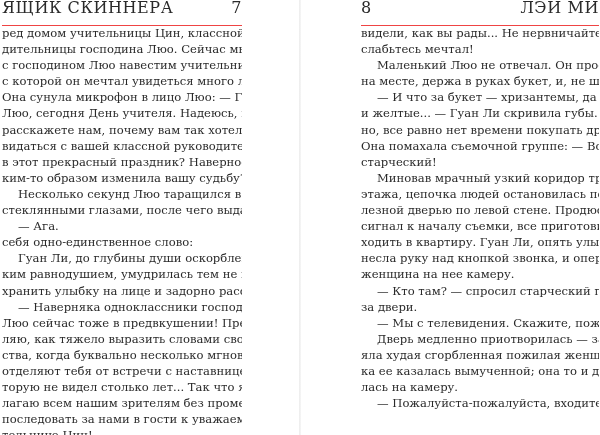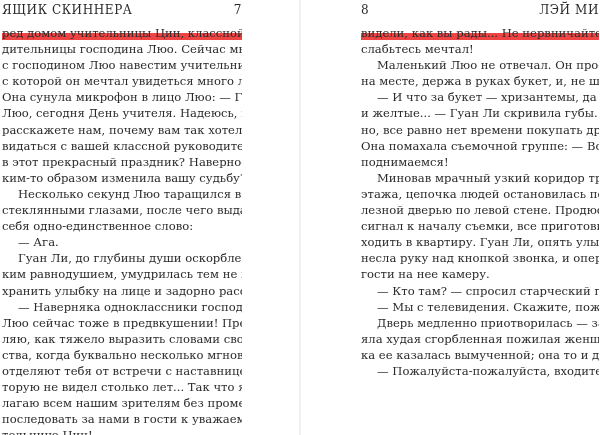--- a/index.html
+++ b/index.html
@@ -5,22 +5,22 @@
   html, body { margin: 0; padding: 0; background: #ffffff; }
   body { width: 600px; height: 435px; overflow: hidden; position: relative;
          font-family: "DejaVu Serif", "Liberation Serif", serif; color: #2a2a2a; }
   .spread { position: absolute; inset: 0; display: block; }
   .page { position: absolute; top: 0; height: 435px; overflow: hidden; }
   .page-left { left: 0; width: 300px; }
   .page-right { left: 301px; width: 299px; }
   .spine { position: absolute; left: 299px; top: 0; width: 2px; height: 435px;
            background: linear-gradient(to right, #ececec, #f6f6f6); }
   .running-head { position: absolute; top: 3px; height: 14px;
-           font-size: 12px; letter-spacing: 0.6px; border-bottom: 7px solid #ef4444;
-           display: flex; justify-content: space-between; align-items: flex-end; padding-bottom: 16px; }
+           font-size: 16px; letter-spacing: 0.6px; border-bottom: 1px solid #ef4444;
+           display: flex; justify-content: space-between; align-items: flex-end; padding-bottom: 8px; }
   .page-left .running-head { left: 2px; width: 240px; }
   .page-right .running-head { left: 60px; width: 238px; }
   .body-text { position: absolute; top: 25px; font-size: 11.6px; line-height: 16.1px; }
   .page-left .body-text { left: 2px; width: 240px; }
   .page-right .body-text { left: 60px; width: 238px; }
   .line { display: block; white-space: nowrap; text-align: justify; text-align-last: justify; height: 16.1px; overflow: hidden; }
   .line.last { text-align-last: left; }
   .line.indent { text-indent: 16px; }
 </style>
 </head>
@@ -38,22 +38,22 @@
         <span class="line">с господином Люо навестим учительницу Цин,</span>
         <span class="line">с которой он мечтал увидеться много лет. —</span>
         <span class="line">Она сунула микрофон в лицо Люо: — Господин</span>
         <span class="line">Люо, сегодня День учителя. Надеюсь, вы сейчас</span>
         <span class="line">расскажете нам, почему вам так хотелось по-</span>
         <span class="line">видаться с вашей классной руководительницей</span>
         <span class="line">в этот прекрасный праздник? Наверное, она ка-</span>
         <span class="line last">ким-то образом изменила вашу судьбу?</span>
         <span class="line indent">Несколько секунд Люо таращился в камеру</span>
         <span class="line">стеклянными глазами, после чего выдавил из</span>
+        <span class="line indent last">— Ага.</span>
         <span class="line last">себя одно-единственное слово:</span>
-        <span class="line indent last">— Ага.</span>
         <span class="line indent">Гуан Ли, до глубины души оскорбленная та-</span>
         <span class="line">ким равнодушием, умудрилась тем не менее со-</span>
         <span class="line last">хранить улыбку на лице и задорно рассмеялась:</span>
         <span class="line indent">— Наверняка одноклассники господина</span>
         <span class="line">Люо сейчас тоже в предвкушении! Представ-</span>
         <span class="line">ляю, как тяжело выразить словами свои чув-</span>
         <span class="line">ства, когда буквально несколько мгновений</span>
         <span class="line">отделяют тебя от встречи с наставницей, ко-</span>
         <span class="line">торую не видел столько лет... Так что я пред-</span>
         <span class="line">лагаю всем нашим зрителям без промедления</span>
@@ -71,29 +71,31 @@
     </div>
     <div class="body-text" id="right-body">
         <span class="line">видели, как вы рады... Не нервничайте так, рас-</span>
         <span class="line last">слабьтесь мечтал!</span>
         <span class="line indent">Маленький Люо не отвечал. Он просто стоял</span>
         <span class="line">на месте, держа в руках букет, и, не шевелясь,</span>
         <span class="line indent">— И что за букет — хризантемы, да еще</span>
         <span class="line">и желтые... — Гуан Ли скривила губы. — Лад-</span>
         <span class="line">но, все равно нет времени покупать другой. —</span>
         <span class="line">Она помахала съемочной группе: — Всё, ребята,</span>
-        <span class="line last">поднимаемся!</span>
+        <span class="line last">старческий!</span>
         <span class="line indent">Миновав мрачный узкий коридор третьего</span>
         <span class="line">этажа, цепочка людей остановилась перед же-</span>
         <span class="line">лезной дверью по левой стене. Продюсер дал</span>
         <span class="line">сигнал к началу съемки, все приготовились за-</span>
         <span class="line">ходить в квартиру. Гуан Ли, опять улыбаясь, за-</span>
         <span class="line">несла руку над кнопкой звонка, и оператор на-</span>
-        <span class="line last">гости на нее камеру.</span>
+        <span class="line last">женщина на нее камеру.</span>
         <span class="line indent">— Кто там? — спросил старческий голос из-</span>
+        <span class="line last">за двери.</span>
         <span class="line indent">— Мы с телевидения. Скажите, пожалуйста,</span>
         <span class="line indent">Дверь медленно приотворилась — за ней сто-</span>
         <span class="line">яла худая сгорбленная пожилая женщина. Улыб-</span>
         <span class="line">ка ее казалась вымученной; она то и дело коси-</span>
+        <span class="line last">лась на камеру.</span>
         <span class="line indent">— Пожалуйста-пожалуйста, входите, вхо-</span>
       </div>
   </div>
 </div>
 
 </body></html>

